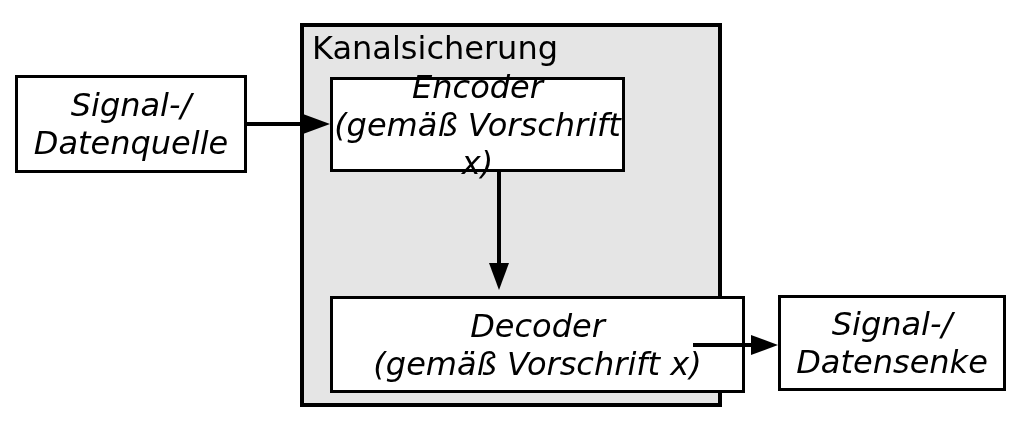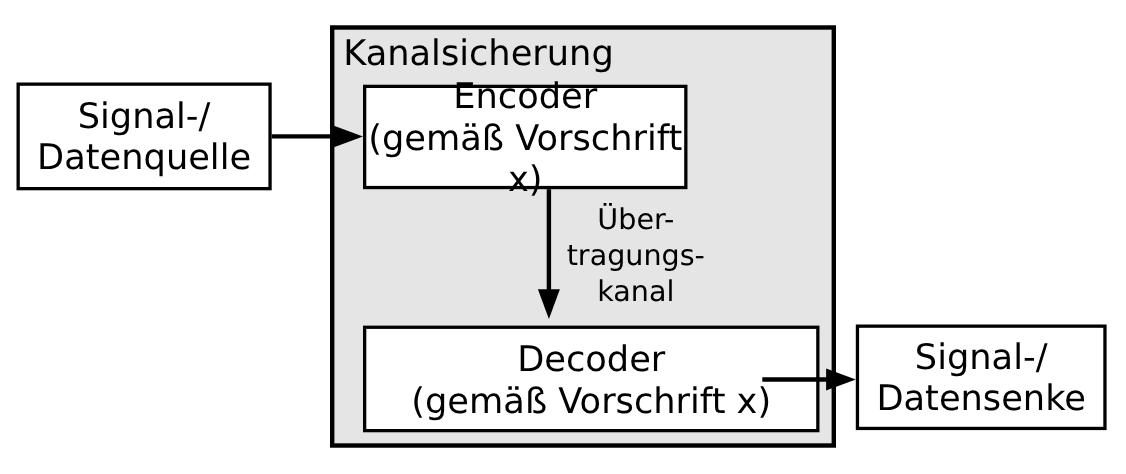--- a/index.html
+++ b/index.html
@@ -13,21 +13,21 @@
     width: 1024px;
     height: 431px;
     background: #ffffff;
     overflow: hidden;
     color: #000000;
   }
   .container-box {
     position: absolute;
     left: 300px;
     top: 23px;
-    width: 460px;
+    width: 422px;
     height: 384px;
     background: #e5e5e5;
     border: 4px solid #000000;
     box-sizing: border-box;
     z-index: 1;
   }
   .container-title {
     position: absolute;
     left: 8px;
     top: 2px;
@@ -43,20 +43,21 @@
     display: flex;
     align-items: center;
     justify-content: center;
     text-align: center;
     z-index: 2;
   }
   .node-label {
     font-size: 32px;
     line-height: 38px;
     white-space: pre-line;
+    font-style: italic;
   }
   .source-box  { left: 15px;  top: 75px;  width: 232px; height: 98px; }
   .encoder-box { left: 330px; top: 77px;  width: 295px; height: 95px; }
   .decoder-box { left: 330px; top: 296px; width: 415px; height: 97px; }
   .sink-box    { left: 778px; top: 295px; width: 228px; height: 96px; }
   .channel-label {
     position: absolute;
     left: 498px;
     top: 184px;
     width: 160px;
@@ -88,23 +89,20 @@
   <div class="node-box source-box">
     <span class="node-label">Signal-/
 Datenquelle</span>
   </div>
 
   <div class="node-box encoder-box">
     <span class="node-label">Encoder
 (gemäß Vorschrift x)</span>
   </div>
 
-  <div class="channel-label">Über-
-tragungs-
-kanal</div>
 
   <div class="node-box decoder-box">
     <span class="node-label">Decoder
 (gemäß Vorschrift x)</span>
   </div>
 
   <div class="node-box sink-box">
     <span class="node-label">Signal-/
 Datensenke</span>
   </div>

